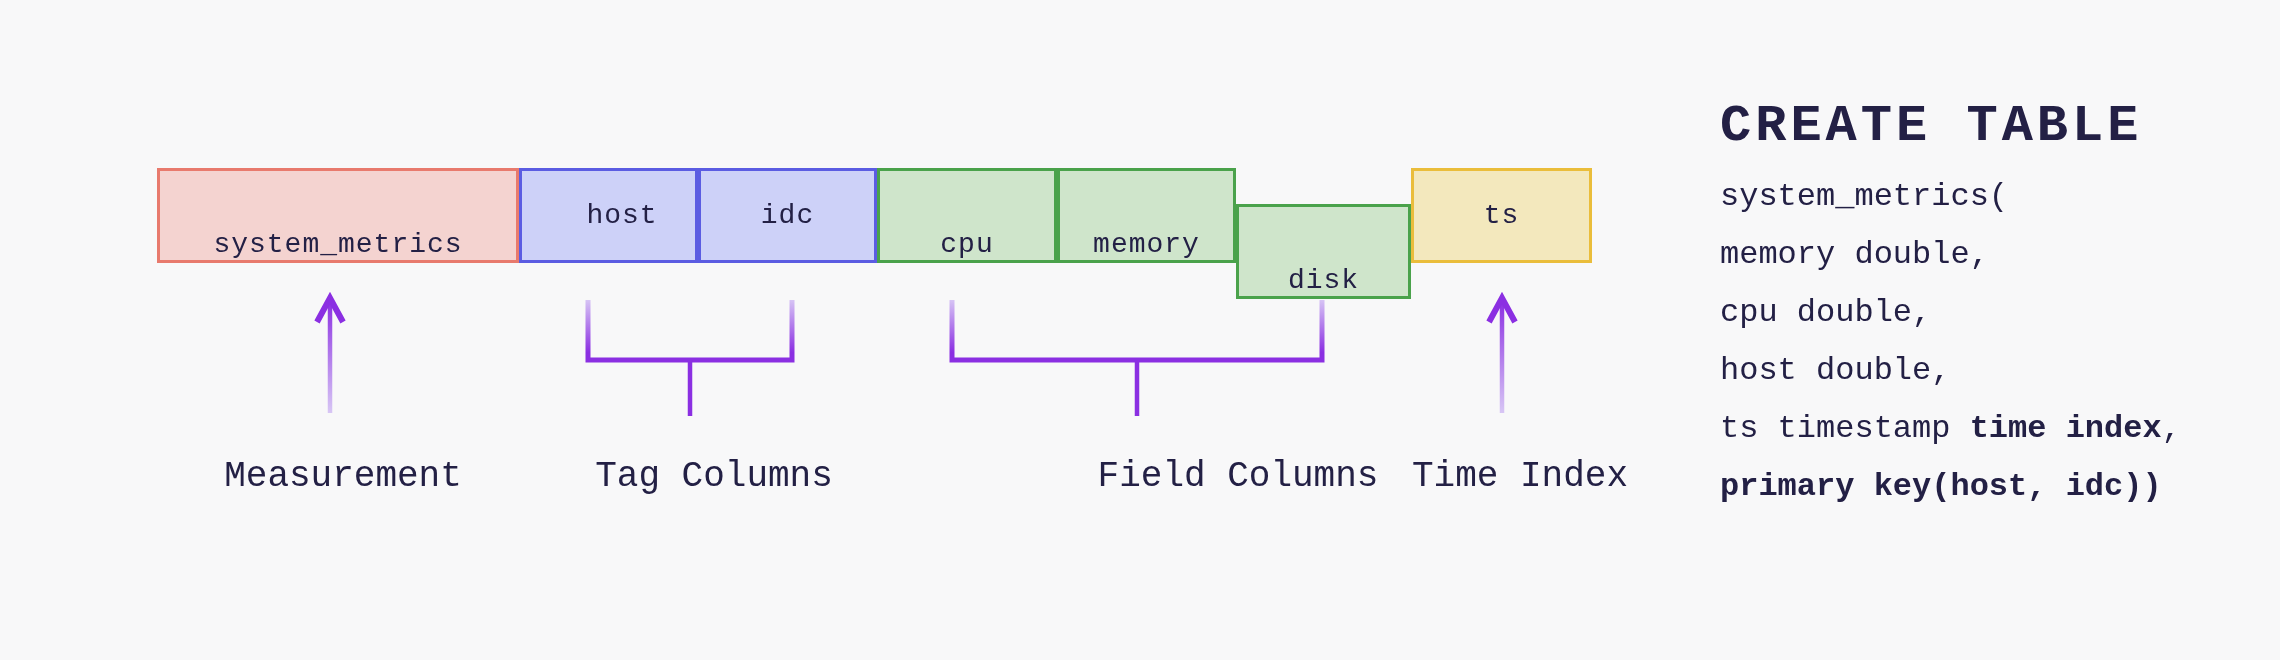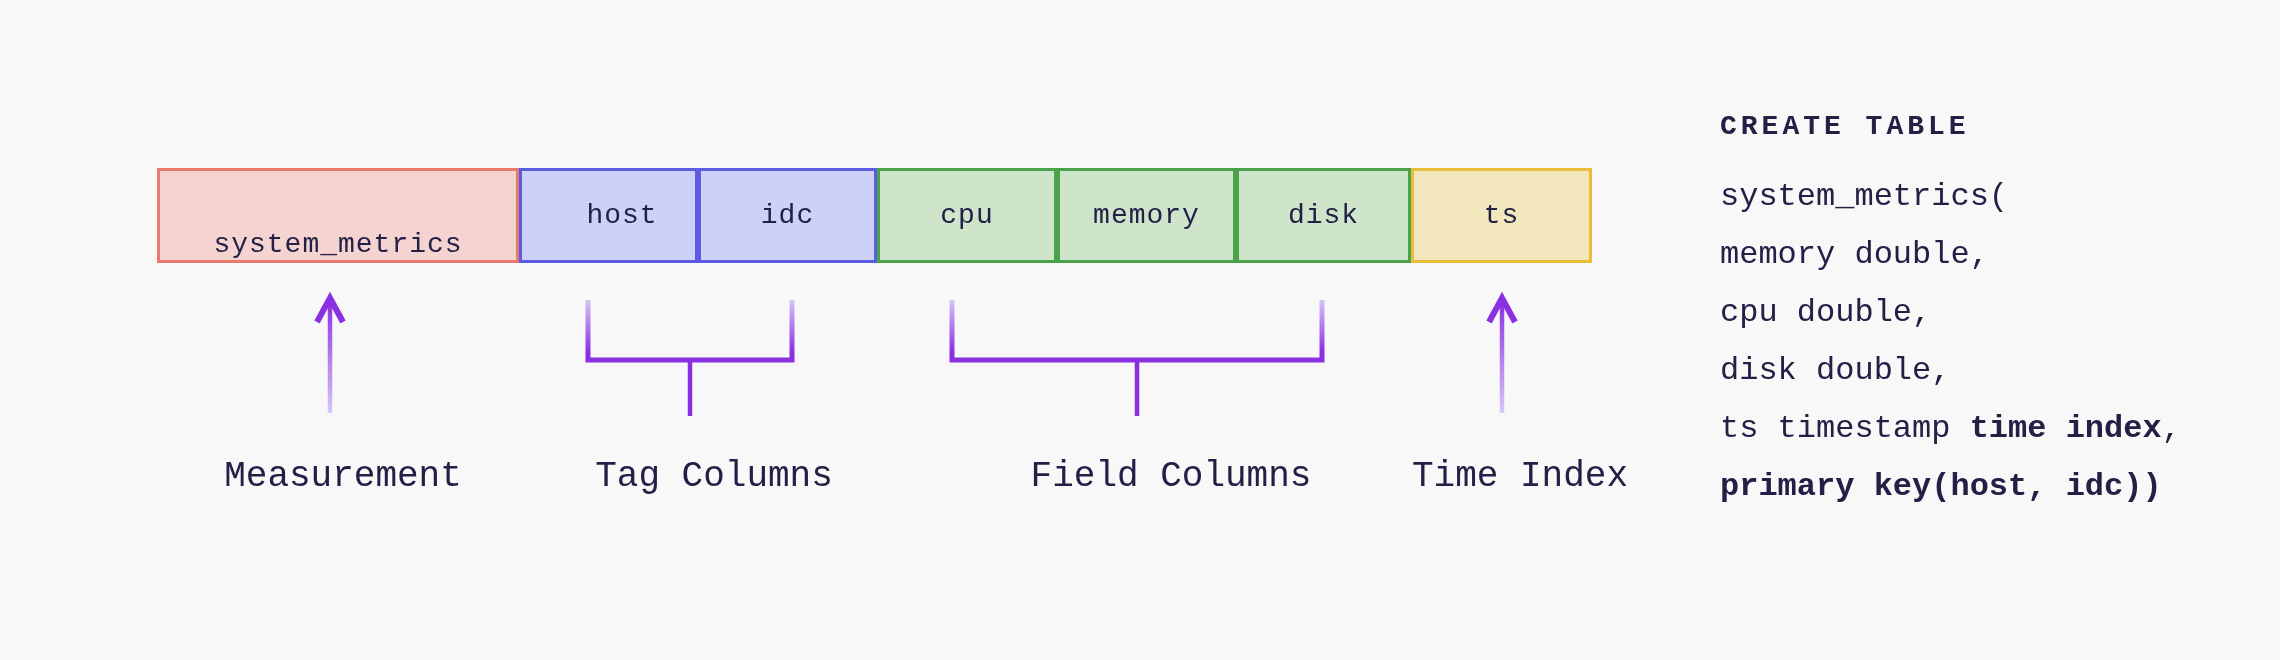--- a/index.html
+++ b/index.html
@@ -30,51 +30,51 @@
   
   .cell {
     position: absolute;
     top: 168px; height: 95px;
     display: flex; align-items: center; justify-content: center;
     font-size: 28px; letter-spacing: 1px;
     border: 3px solid transparent;
   }
   .cell.measurement { background: var(--c-measurement_fill); border-color: var(--c-measurement_border); align-items: flex-end; }
   .cell.tag         { background: var(--c-tag_fill);         border-color: var(--c-tag_border); }
-  .cell.field       { background: var(--c-field_fill);       border-color: var(--c-field_border); }
+  .cell.field       { background: var(--c-field_fill);       border-color: var(--c-field_border); align-items: flex-end; }
   .cell.time        { background: var(--c-time_fill);        border-color: var(--c-time_border); }
 
   .cell-system-metrics { left: 157px;  width: 362px; }
   .cell-host           { left: 519px;  width: 179px; padding-left: 27px; }
   .cell-idc            { left: 698px;  width: 179px; }
   .cell-cpu            { left: 877px;  width: 180px; }
   .cell-memory         { left: 1057px; width: 179px; }
-  .cell-disk           { left: 1236px; width: 175px; }
+  .cell-disk           { left: 1236px; width: 175px; margin-top: 36px; }
   .cell-ts             { left: 1411px; width: 181px; }
 
   
   .overlay { position: absolute; left: 0; top: 0; width: 2280px; height: 660px; pointer-events: none; }
 
   
   .anno {
     position: absolute; top: 460px;
     transform: translateX(-50%);
     font-size: 36px; line-height: 34px;
     white-space: nowrap;
     color: var(--c-ink);
   }
   .anno-measurement { left: 343px; }
   .anno-tag         { left: 714px; }
-  .anno-field       { left: 1171px; }
+  .anno-field       { left: 1238px; }
   .anno-time        { left: 1520px; }
 
   
   .sql-panel { position: absolute; left: 1720px; top: 104px; width: 540px; }
   .sql-title {
-    font-size: 28px; font-weight: bold; letter-spacing: 4px;
+    font-size: 52px; font-weight: bold; letter-spacing: 4px;
     line-height: 46px; white-space: nowrap;
   }
   .sql-code { margin-top: 28px; font-size: 32px; }
   .sql-line { line-height: 38px; white-space: nowrap; margin-top: 20px; }
   .sql-line .bold { font-weight: bold; }
 </style>
 </head>
 <body>
 
 <div class="canvas">
@@ -140,19 +140,19 @@
   <div class="anno anno-tag">Tag Columns</div>
   <div class="anno anno-field">Field Columns</div>
   <div class="anno anno-time">Time Index</div>
 
   <div class="sql-panel">
     <div class="sql-title">CREATE TABLE</div>
     <div class="sql-code">
         <div class="sql-line"><span>system_metrics(</span></div>
         <div class="sql-line"><span>memory double,</span></div>
         <div class="sql-line"><span>cpu double,</span></div>
-        <div class="sql-line"><span>disk double,</span></div>
+        <div class="sql-line"><span>host double,</span></div>
         <div class="sql-line"><span>ts timestamp </span><span class="bold">time index</span><span>,</span></div>
         <div class="sql-line"><span class="bold">primary key(host, idc))</span></div>
       </div>
   </div>
 
 </div>
 
 </body></html>

